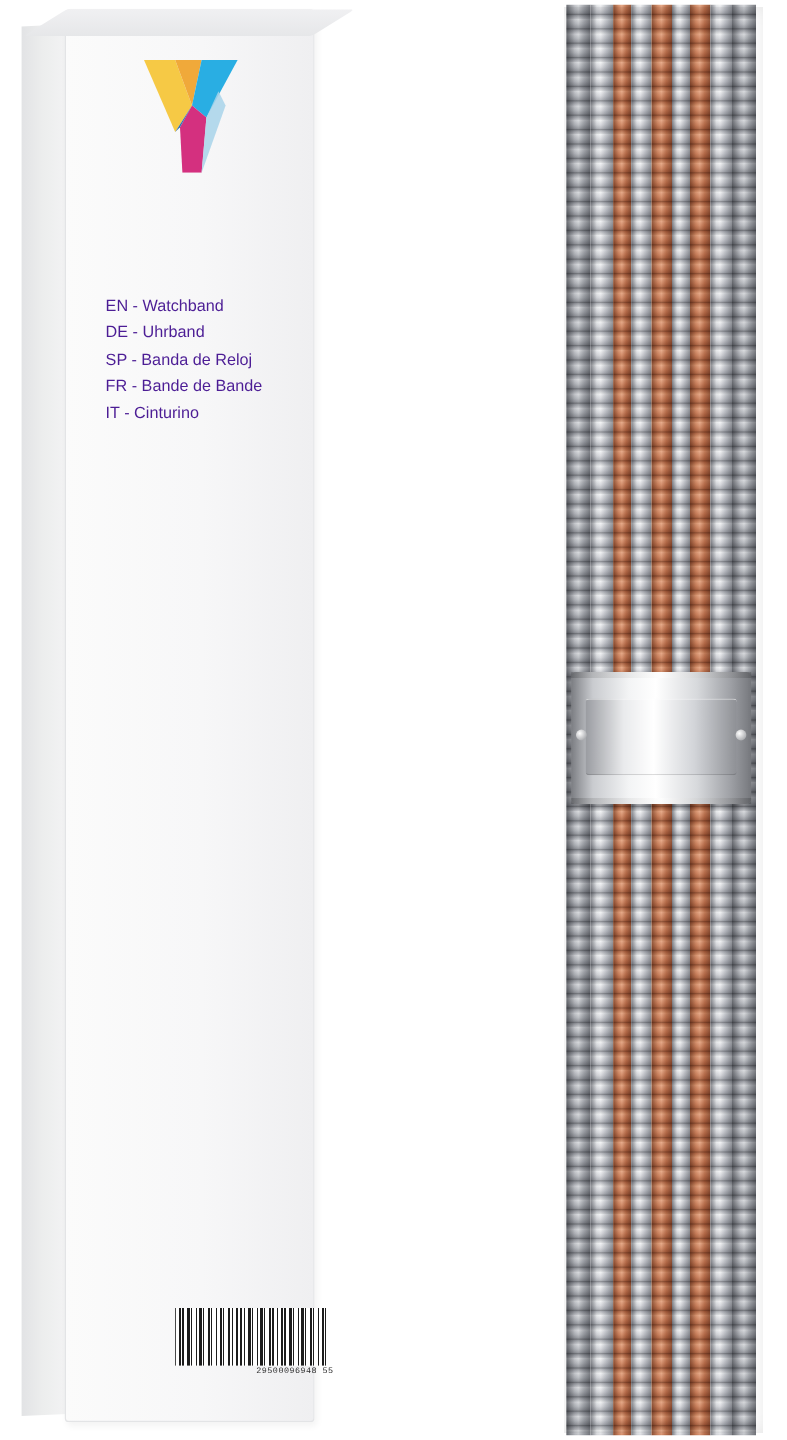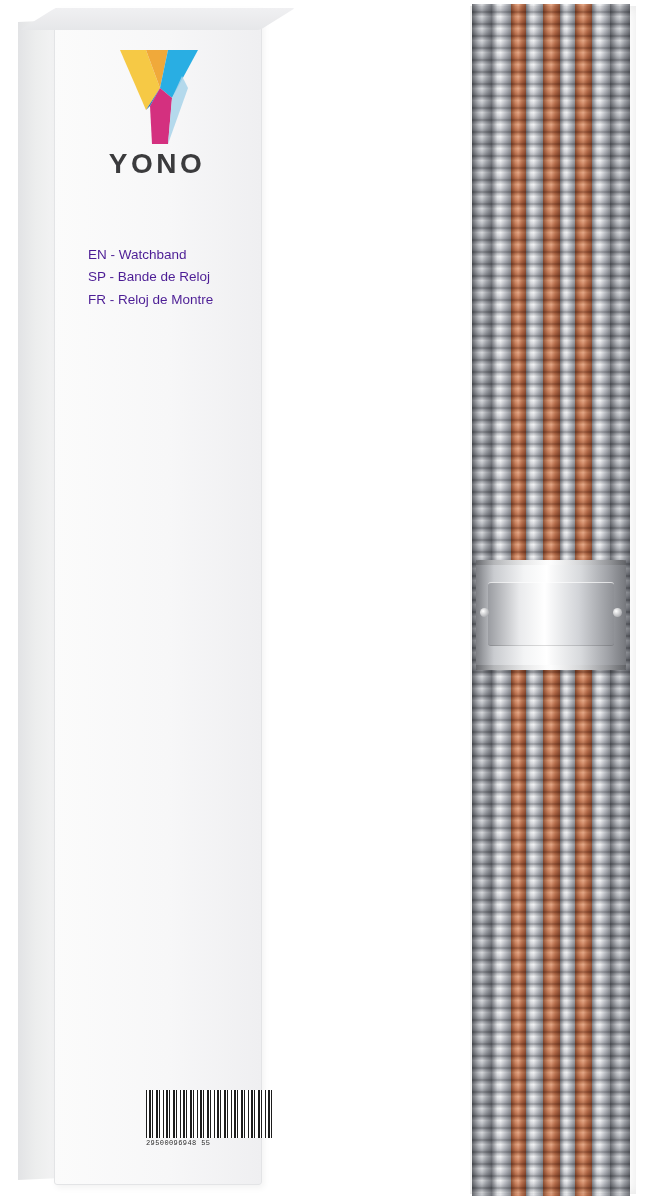--- a/index.html
+++ b/index.html
@@ -106,21 +106,21 @@
     white-space: nowrap;
   }
   .lang-list ul { margin: 0; padding: 0; }
 
   
   .barcode-wrap {
     position: absolute;
     left: 128px;
     top: 1082px;
     width: 132px;
-    text-align: left;
+    text-align: right;
   }
   .barcode {
     width: 126px;
     height: 48px;
     background-image:
       repeating-linear-gradient(to right,
         #1c1c1c 0px, #1c1c1c 1px, #ffffff 1px, #ffffff 3px,
         #1c1c1c 3px, #1c1c1c 5px, #ffffff 5px, #ffffff 6px,
         #1c1c1c 6px, #1c1c1c 7px, #ffffff 7px, #ffffff 10px,
         #1c1c1c 10px, #1c1c1c 12px, #ffffff 12px, #ffffff 13px,
@@ -231,28 +231,29 @@
       <div class="logo-mark">
         <svg width="86" height="96" viewBox="0 0 86 96">
           <polygon points="4,2 30,2 44,40 30,62" fill="#f6c945"></polygon>
           <polygon points="30,2 52,2 44,40" fill="#f0a93a"></polygon>
           <polygon points="52,2 82,2 56,50 44,40" fill="#29aee3"></polygon>
           <polygon points="44,40 56,50 52,96 36,96 34,58" fill="#d4307f"></polygon>
           <polygon points="34,58 44,40 30,62" fill="#2f6fb5"></polygon>
           <polygon points="56,50 66,28 72,40 52,96" fill="#a8d4ea" opacity="0.85"></polygon>
         </svg>
       </div>
-      <div class="logo-text">YONO</div>
     </div>
 
     <div class="lang-list">
       <ul>
         <li>EN - Watchband</li>
-        <li>SP - Bande de Reloj</li>
-        <li>FR - Reloj de Montre</li>
+        <li>DE - Uhrband</li>
+        <li>SP - Banda de Reloj</li>
+        <li>FR - Bande de Bande</li>
+        <li>IT - Cinturino</li>
       </ul>
     </div>
 
     <div class="barcode-wrap">
       <div class="barcode"></div>
       <div class="barcode-num">29500096948 55</div>
     </div>
   </div>
 
   <div class="band-wrap">

